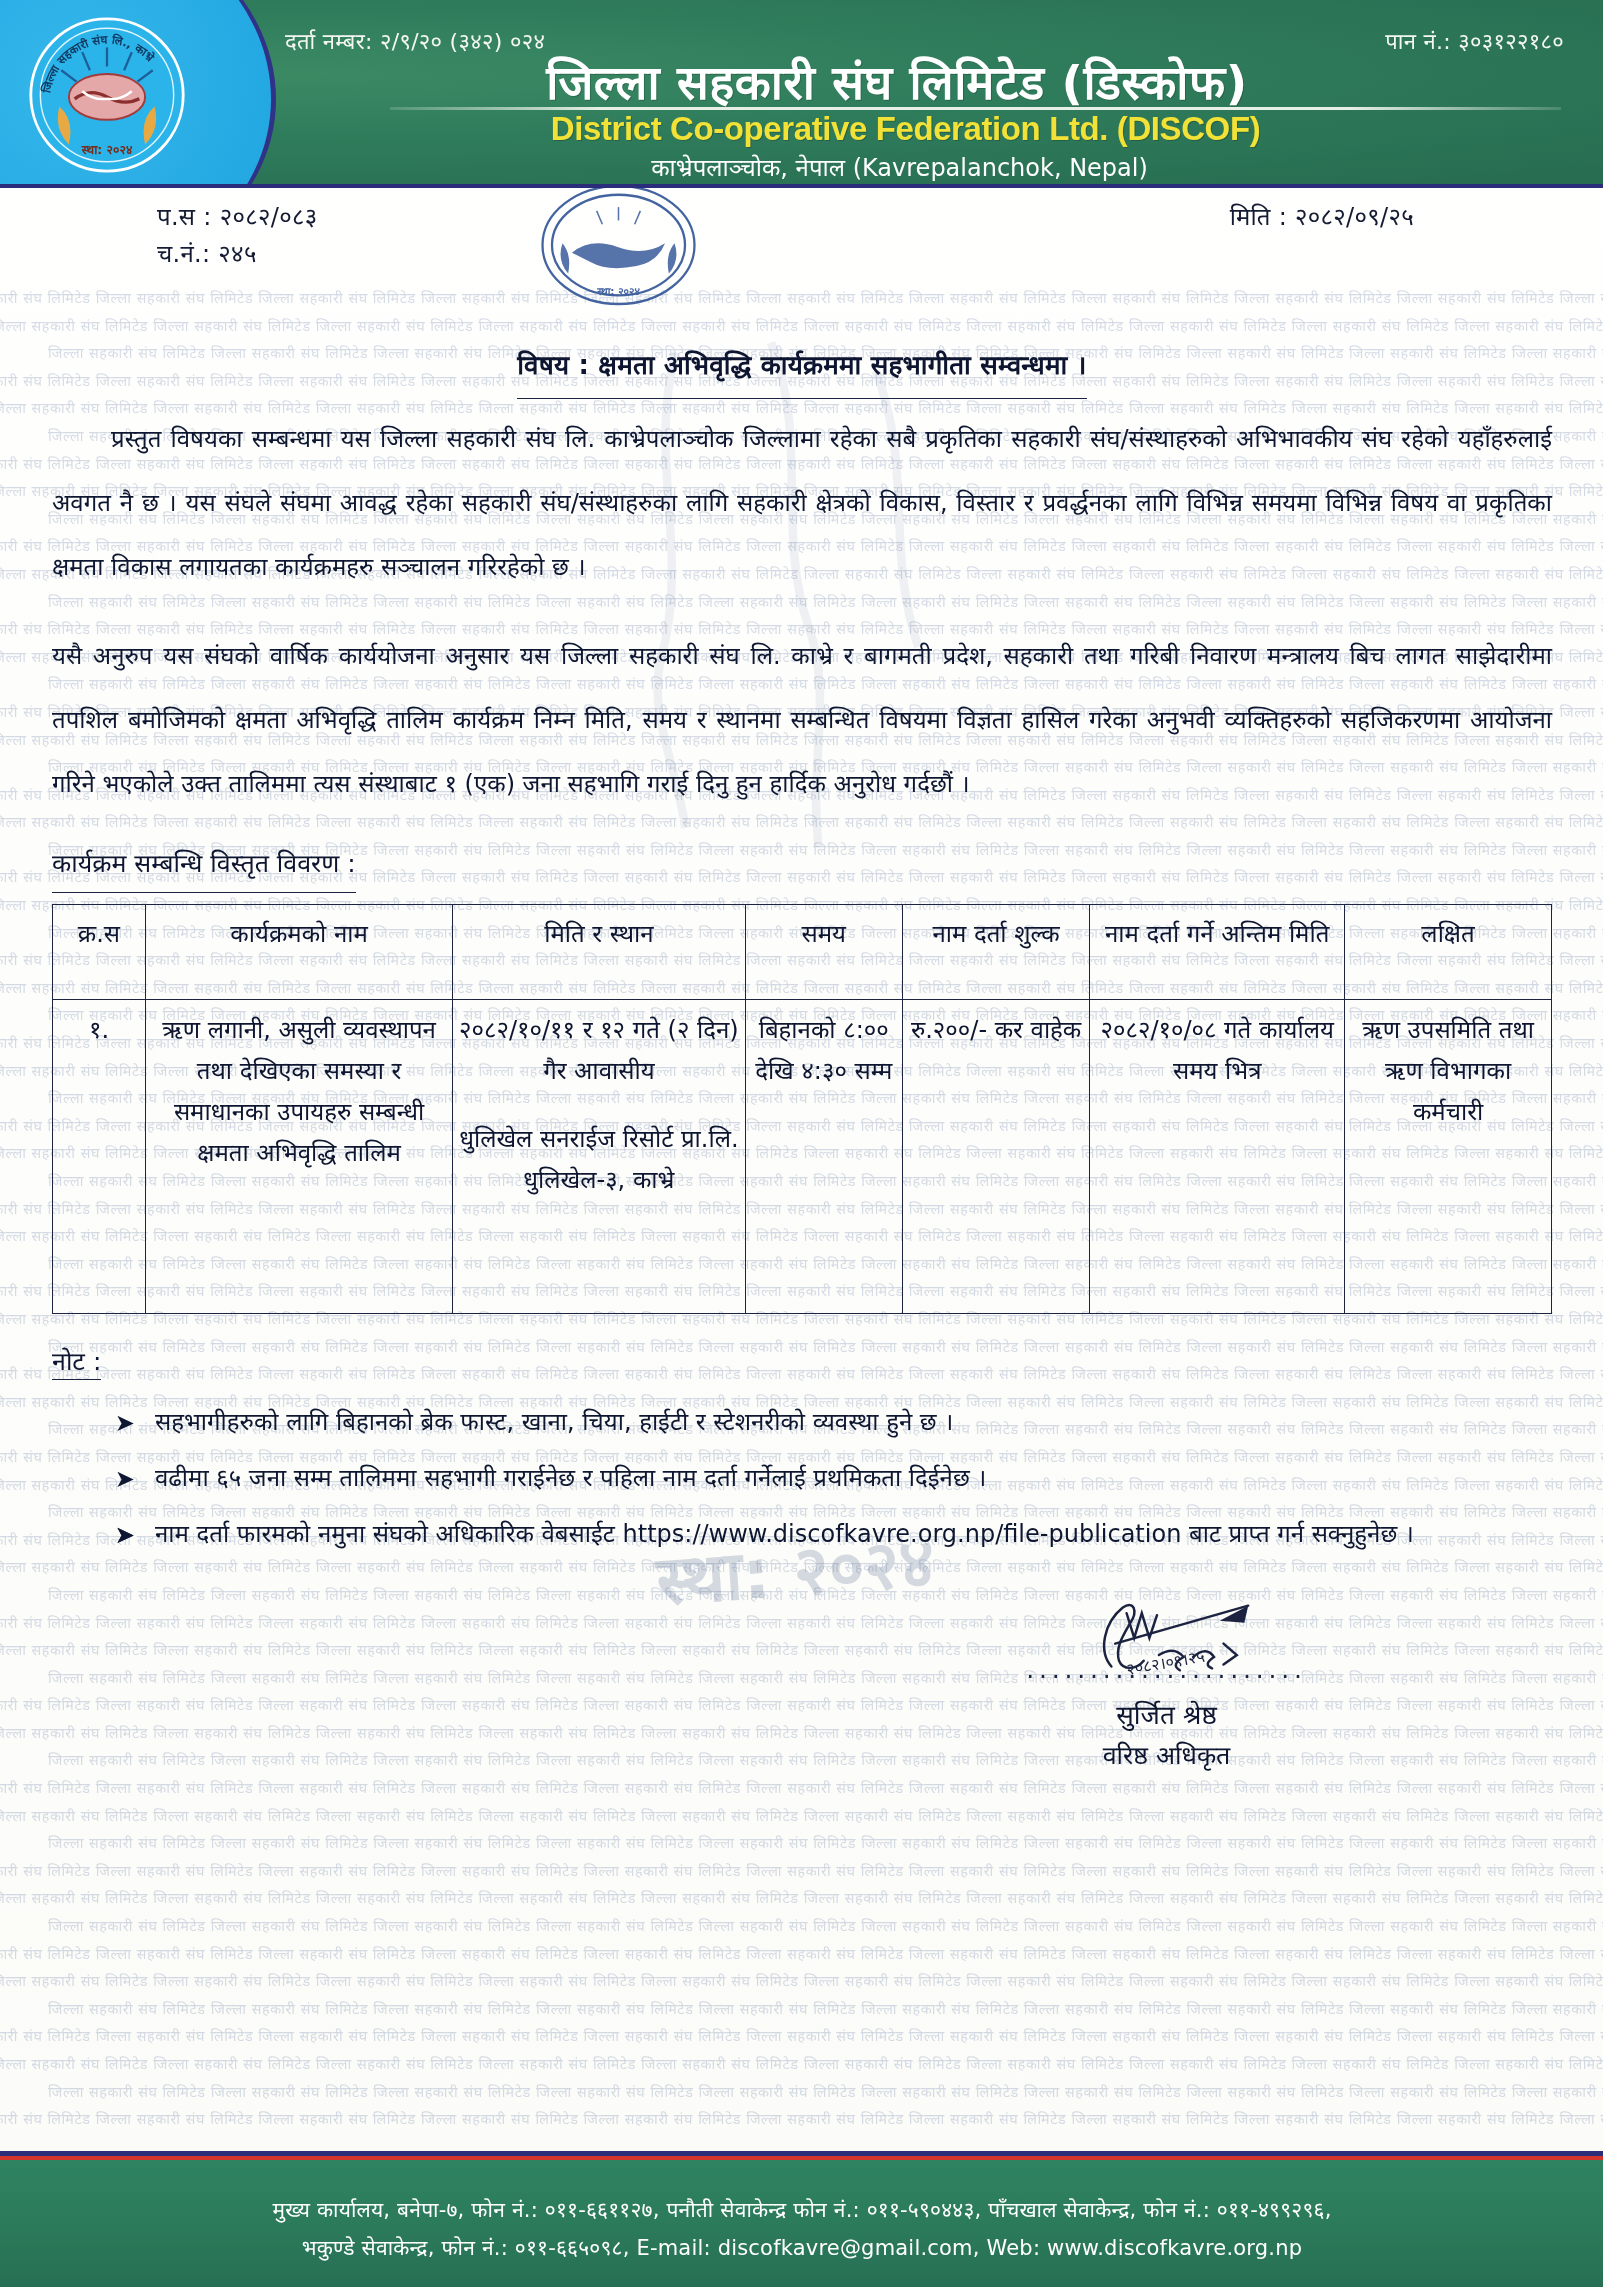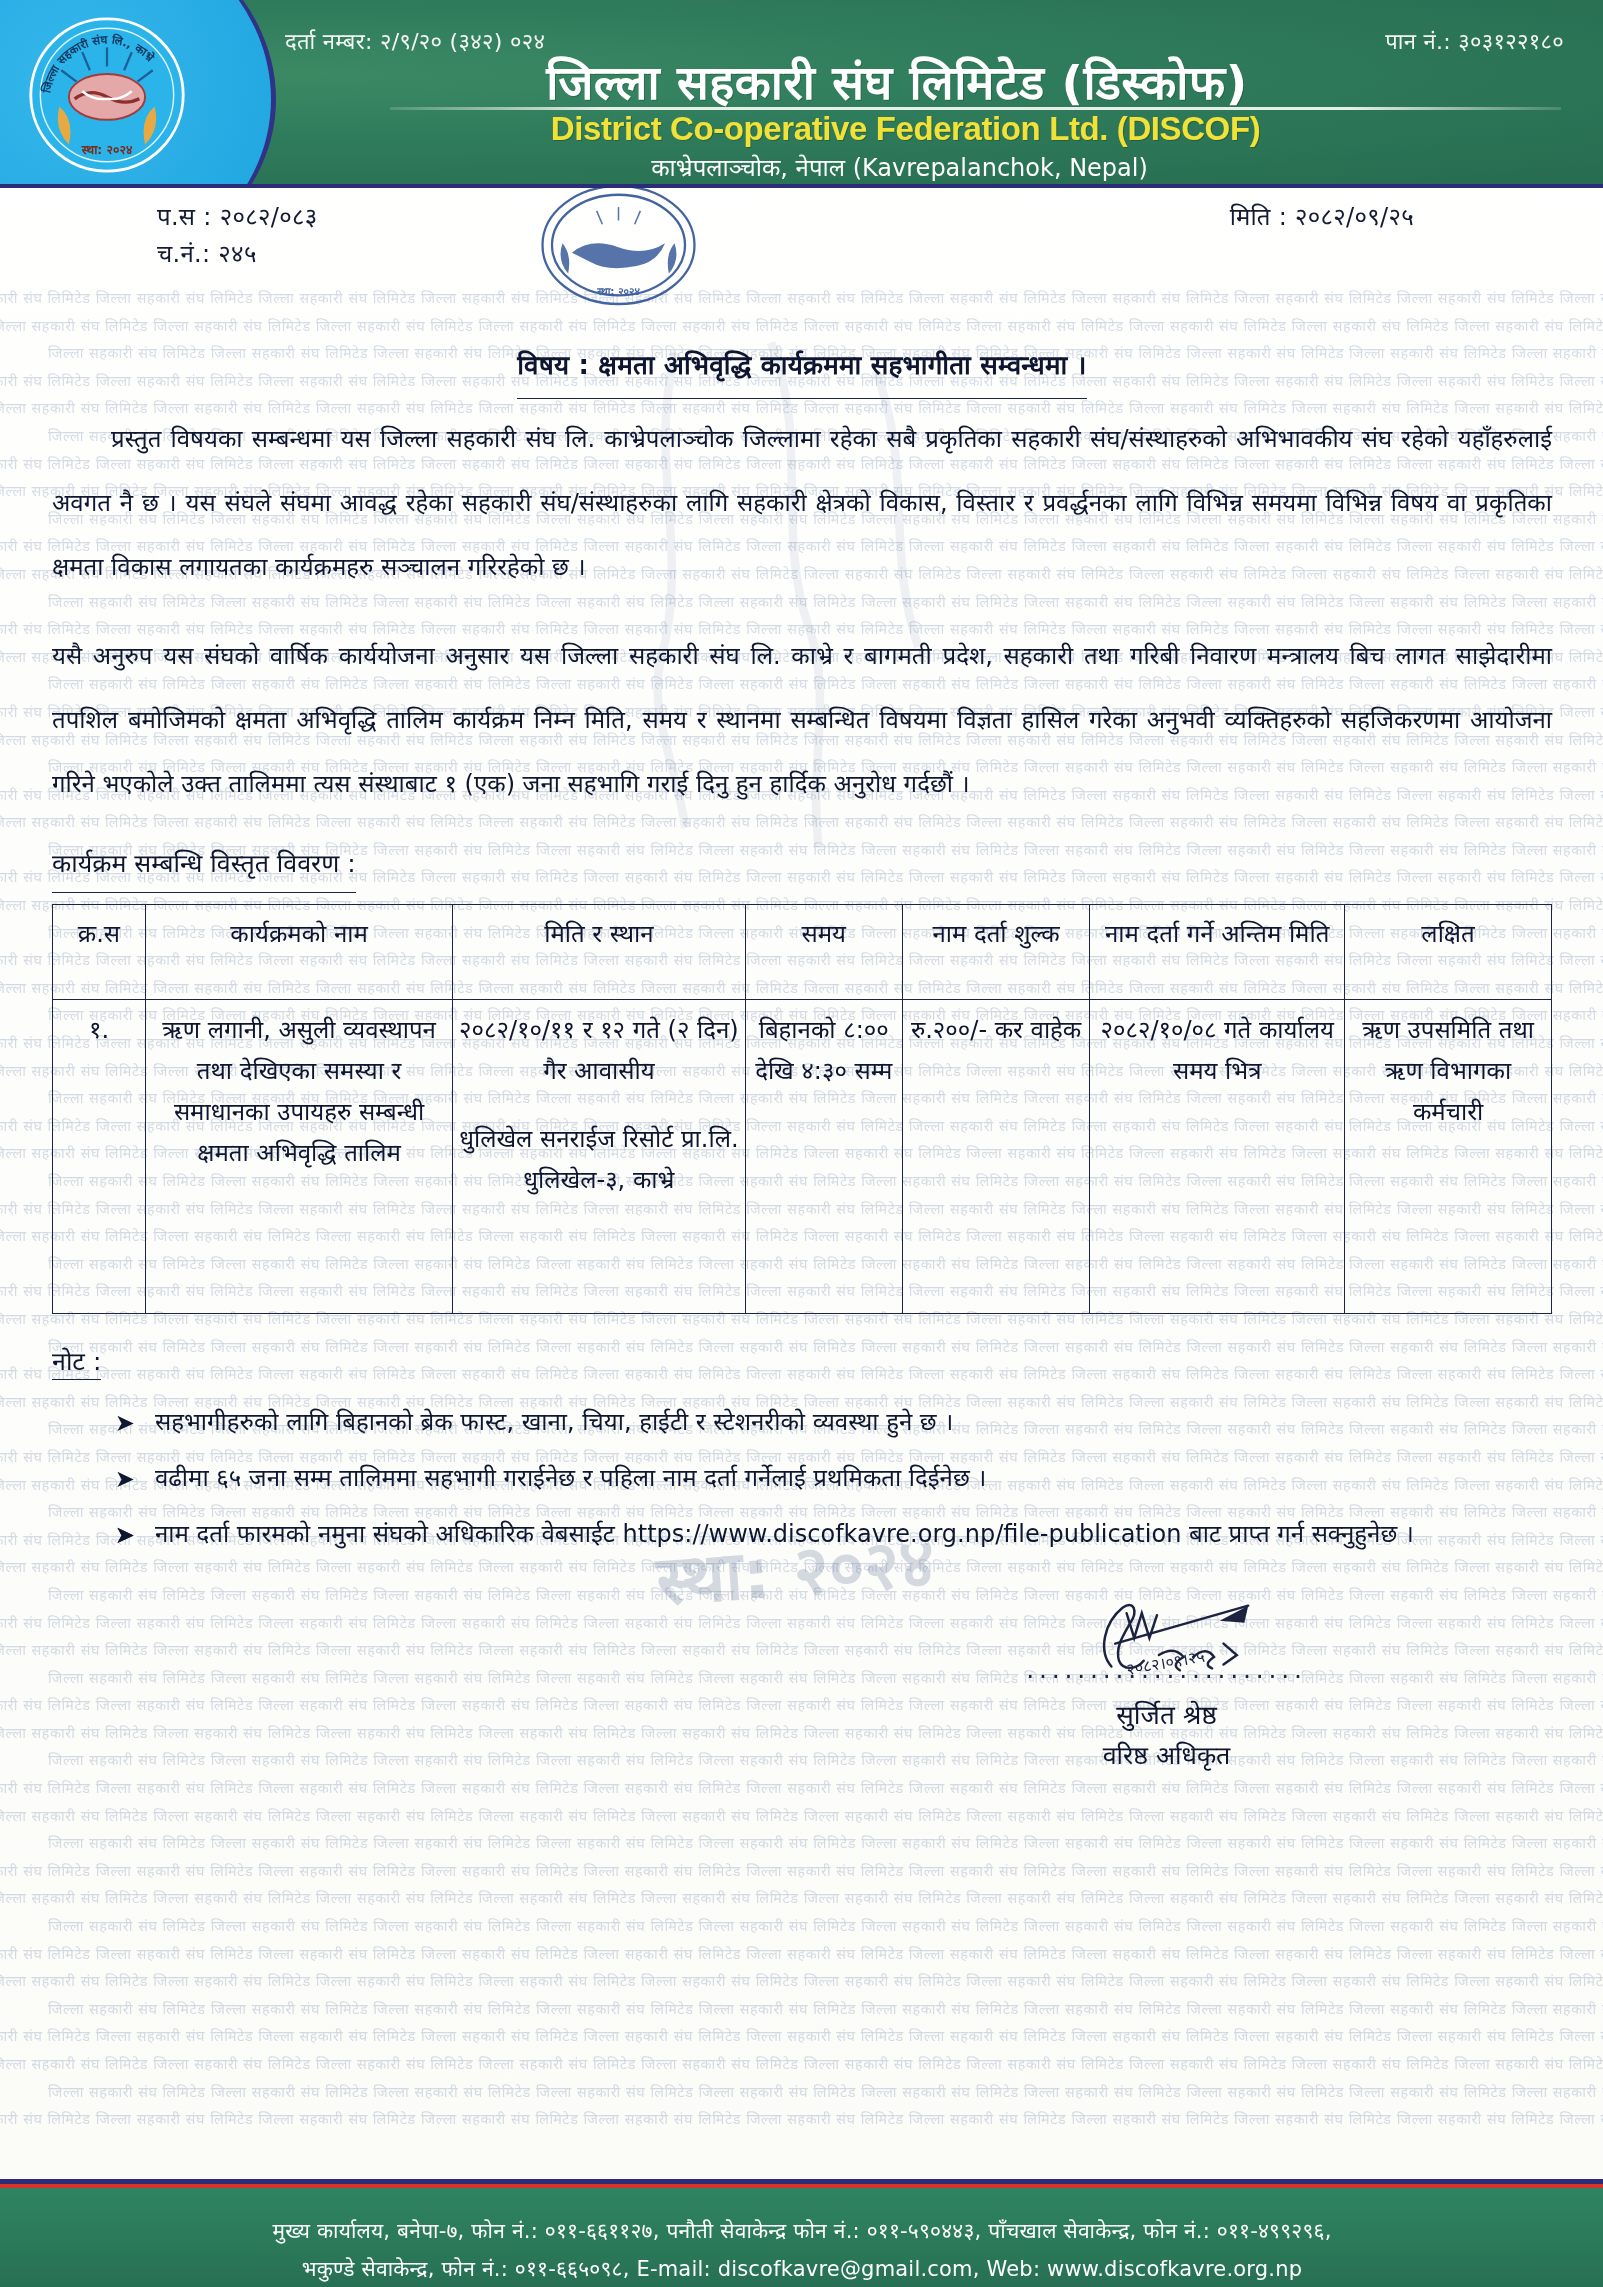--- a/index.html
+++ b/index.html
@@ -300,24 +300,24 @@
     font-family: "DejaVu Sans", sans-serif;
     font-size: 25px;
     color: #0d1530;
   }
 
   
   .footer {
     position: absolute;
     left: 0; right: 0; bottom: 0;
     z-index: 8;
-    height: 103px;
+    height: 131px;
     background: linear-gradient(180deg, #2f8361 0%, #2b7a5a 55%, #276f53 100%);
     border-top: 4.8px solid #d3342c;
-    padding-top: 24px;
+    padding-top: 31px;
   }
   .footer .fline {
     text-align: center;
     font-family: "DejaVu Sans", sans-serif;
     font-size: 21px;
     line-height: 38px;
     color: #ffffff;
     letter-spacing: 0.2px;
   }
   .footer .blue-strip {

